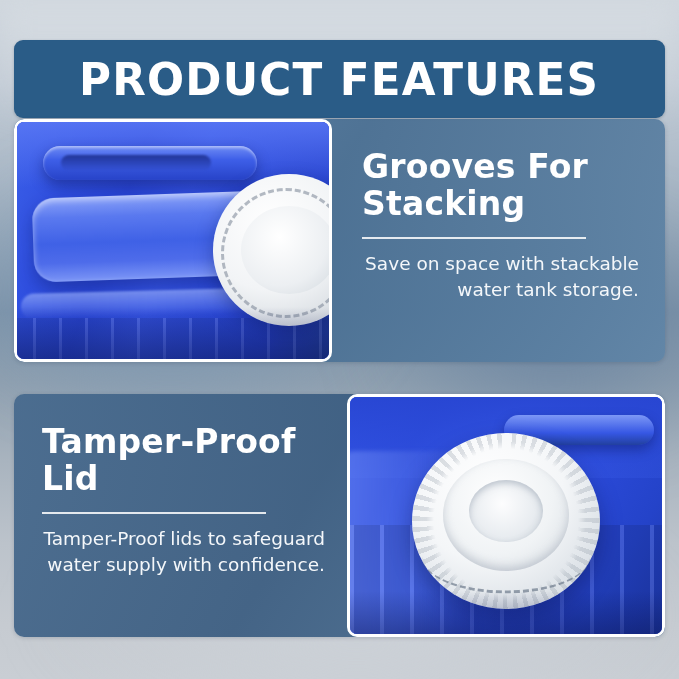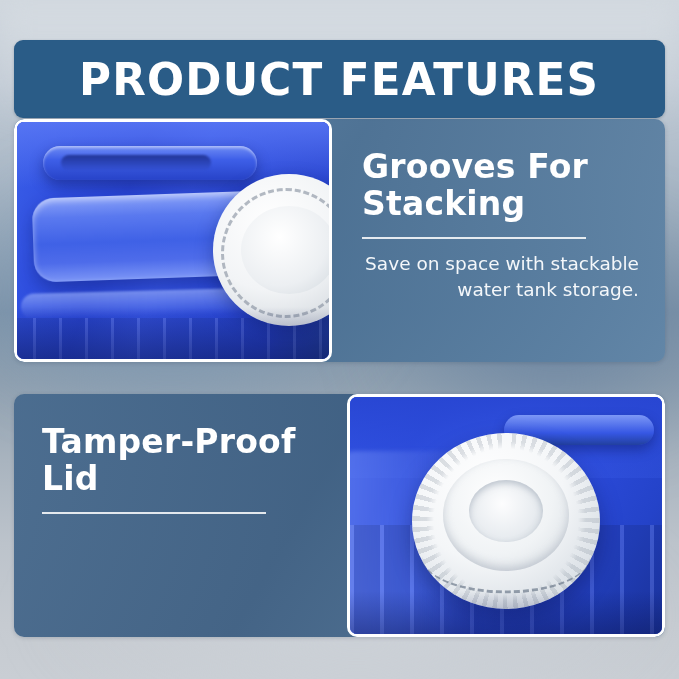--- a/index.html
+++ b/index.html
@@ -438,16 +438,17 @@
       <div class="p2-cap-outer"></div>
       <div class="p2-cap-teeth"></div>
       <div class="p2-dash"></div>
       <div class="p2-cap-mid"></div>
       <div class="p2-cap-inner"></div>
       <div class="p2-shadow"></div>
     </div>
     <div class="text-col">
       <h2 class="feat-title">Tamper-Proof Lid</h2>
       <div class="divider"></div>
+      <p class="feat-desc">Tamper-Proof lids to safeguard water supply with confidence.</p>
     </div>
   </div>
 
 </div>
 
 </body></html>

